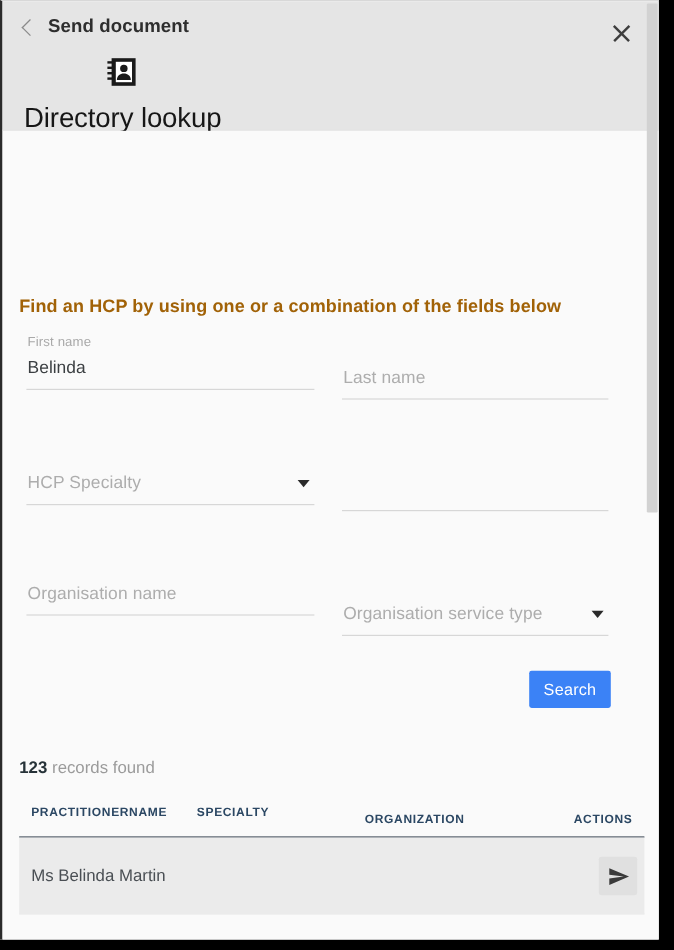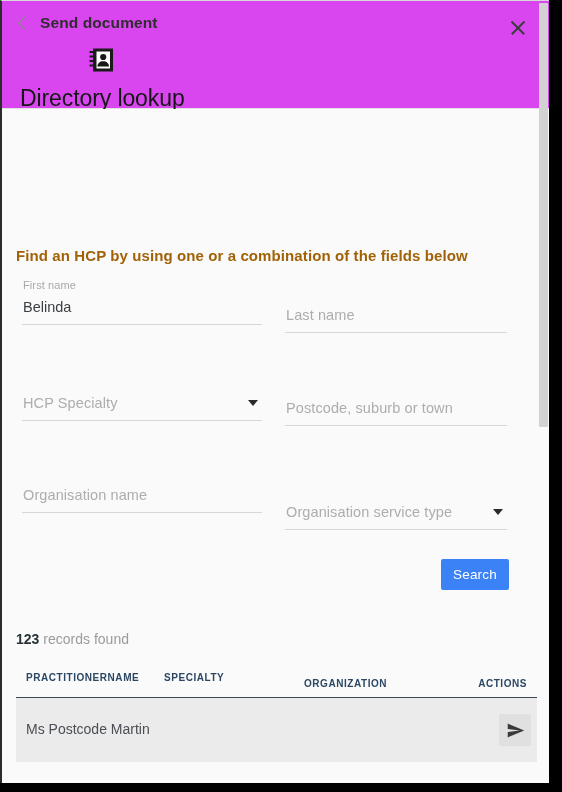--- a/index.html
+++ b/index.html
@@ -25,21 +25,21 @@
     background: #fafafa;
     border-left: 2px solid #2b2b2b;
     border-top: 1px solid #d8d8d8;
     box-sizing: border-box;
     overflow: hidden;
   }
 
   
   .modal-header {
     position: relative;
-    background: #d946ef;
+    background: #e5e5e5;
     height: 108px;
     border-bottom: 1px solid #e3e3e3;
     box-sizing: border-box;
   }
   .back-row {
     position: absolute;
     left: 18px;
     top: 14px;
     display: flex;
     align-items: center;
@@ -323,21 +323,20 @@
         <span class="line"></span>
       </div>
 
       <div class="field" style="left:20px; top:96px; width:240px;">
         <span class="placeholder">HCP Specialty</span>
         <span class="caret"></span>
         <span class="line"></span>
       </div>
 
       <div class="field" style="left:283px; top:101px; width:222px;">
-        <span class="placeholder">Postcode, suburb or town</span>
         <span class="line"></span>
       </div>
 
       <div class="field" style="left:20px; top:188px; width:240px;">
         <span class="placeholder">Organisation name</span>
         <span class="line"></span>
       </div>
 
       <div class="field" style="left:283px; top:205px; width:222px;">
         <span class="placeholder">Organisation service type</span>
@@ -355,21 +354,21 @@
     <div class="table">
 
       <div class="thead">
         <span class="th th-practitioner">PRACTITIONERNAME</span>
         <span class="th th-specialty">SPECIALTY</span>
         <span class="th th-organization">ORGANIZATION</span>
         <span class="th th-actions">ACTIONS</span>
       </div>
 
       <div class="row hover" style="height:64px;">
-        <span class="row-cell c-name" style="top:22px;">Ms Postcode Martin</span>
+        <span class="row-cell c-name" style="top:22px;">Ms Belinda Martin</span>
         <span class="row-cell c-spec" style="top:22px;"></span>
         <span class="row-cell c-org" style="top:22px;"></span>
         <span class="send-btn filled" style="top:16px;">
           <svg width="19" height="19" viewBox="0 0 24 24" fill="#3a3a3a">
             <path d="M2.2 20.8 23 12 2.2 3.2 2.2 10.1 17.3 12 2.2 13.9Z"></path>
           </svg>
         </span>
       </div>
 
       <div class="row" style="height:63px;">

